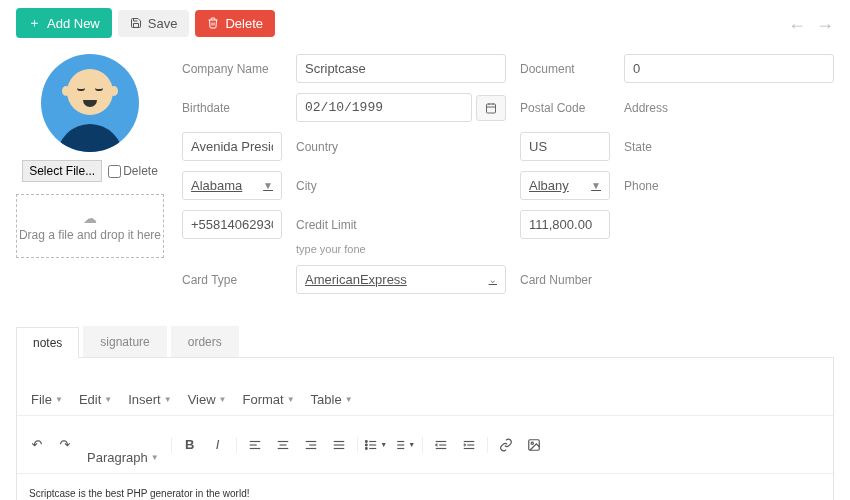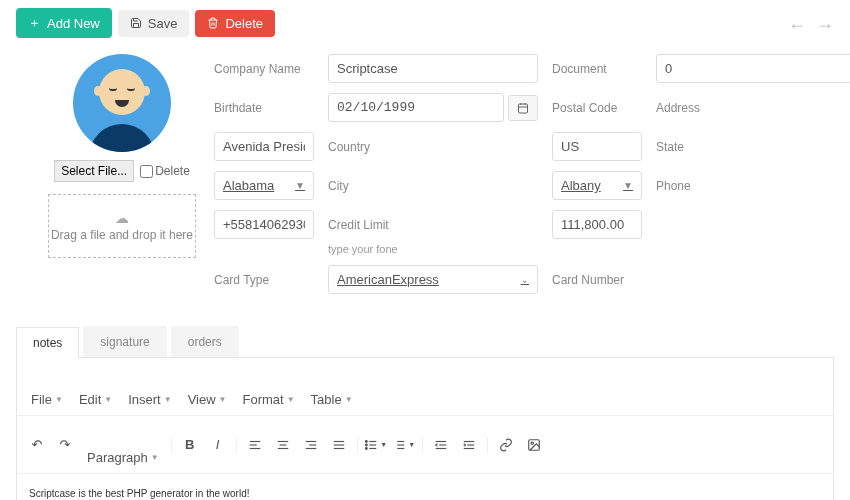--- a/index.html
+++ b/index.html
@@ -4,21 +4,21 @@
 <style>
 * { box-sizing: border-box; margin: 0; padding: 0; font-family: -apple-system, BlinkMacSystemFont, "Segoe UI", Arial, sans-serif; }
 body { background: #fff; font-size: 13px; color: #555; width: 850px; }
 .toolbar { display: flex; align-items: center; padding: 8px 16px; gap: 6px; }
 .btn { display: inline-flex; align-items: center; gap: 6px; padding: 6px 12px; border-radius: 4px; border: none; cursor: pointer; font-size: 13px; }
 .btn-add { background: #1abc9c; color: #fff; }
 .btn-save { background: #f0f0f0; color: #555; }
 .btn-delete { background: #e74c3c; color: #fff; }
 .nav-arrows { margin-left: auto; display: flex; gap: 10px; color: #bbb; font-size: 18px; }
 .main { display: flex; padding: 8px 16px 16px; gap: 18px; }
-.left { width: 150px; display: flex; flex-direction: column; align-items: center; margin-left: 32px; }
+.left { width: 150px; display: flex; flex-direction: column; align-items: center; }
 .avatar { width: 98px; height: 98px; border-radius: 50%; background: #4ba3e3; position: relative; overflow: hidden; }
 .head { position: absolute; top: 15px; left: 26px; width: 46px; height: 46px; border-radius: 50%; background: #f5d6a8; }
 .ear-l, .ear-r { position: absolute; top: 32px; width: 8px; height: 10px; border-radius: 50%; background: #f5d6a8; }
 .ear-l { left: 21px; } .ear-r { right: 21px; }
 .eye-l, .eye-r { position: absolute; top: 34px; width: 8px; height: 3px; border-bottom: 2px solid #333; border-radius: 0 0 8px 8px; }
 .eye-l { left: 36px; } .eye-r { left: 54px; }
 .mouth { position: absolute; top: 46px; left: 42px; width: 14px; height: 7px; border-radius: 0 0 14px 14px; background: #333; }
 .shirt { position: absolute; bottom: -8px; left: 16px; width: 66px; height: 36px; border-radius: 40px 40px 0 0; background: #0b3a66; }
 .file-row { display: flex; align-items: center; gap: 6px; margin-top: 8px; }
 .file-btn { background: #eee; border: 1px solid #ccc; padding: 3px 6px; font-size: 12px; cursor: pointer; }

